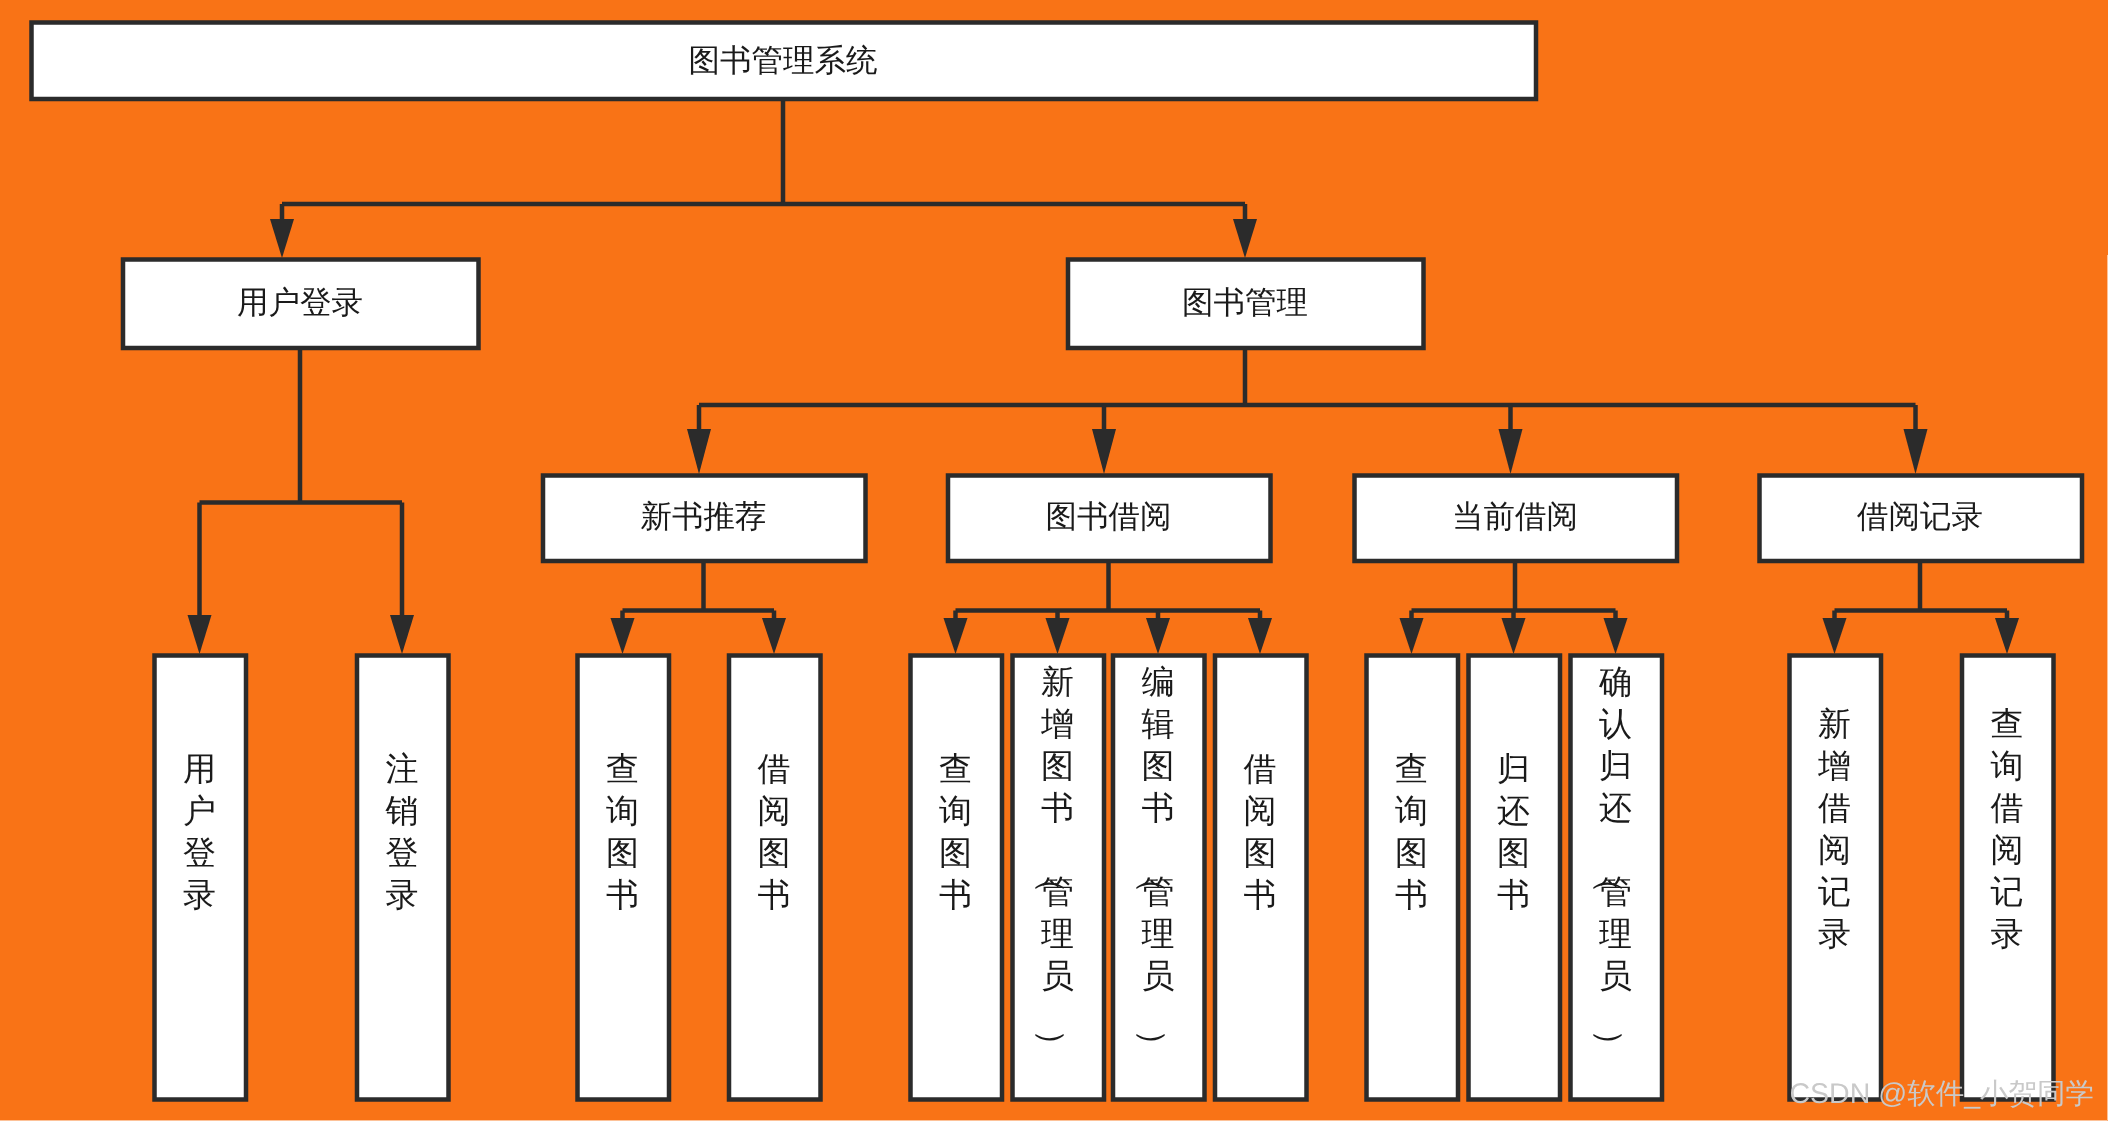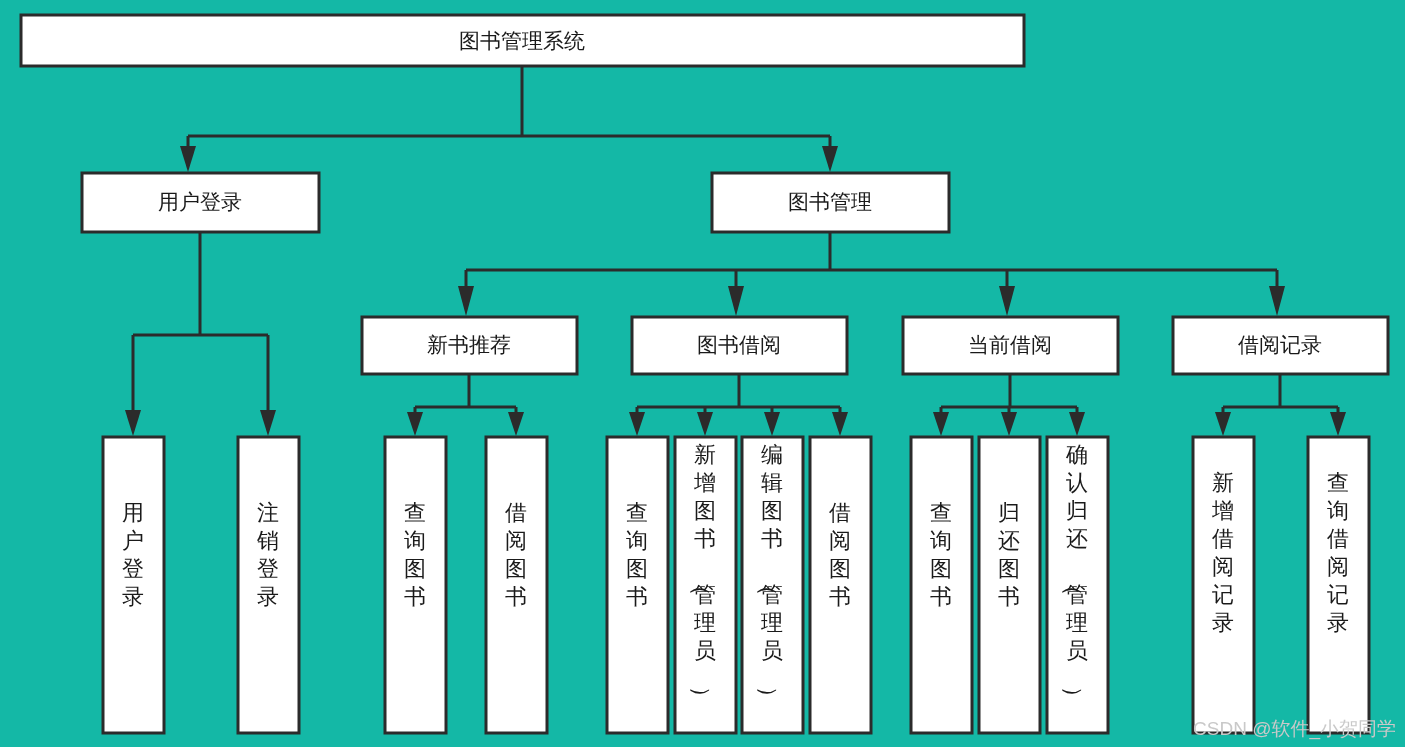--- a/index.html
+++ b/index.html
@@ -11,21 +11,21 @@
   body {
     width: 1405px;
     height: 747px;
     font-family: "Liberation Sans", "DejaVu Sans", sans-serif;
     overflow: hidden;
   }
   #diagram-root {
     position: relative;
     width: 1405px;
     height: 747px;
-    background: #14b8a6;
+    background: #f97316;
   }
   svg.diagram-canvas {
     position: absolute;
     top: 0;
     left: 0;
     width: 1405px;
     height: 747px;
     display: block;
   }
   .node-rect {

